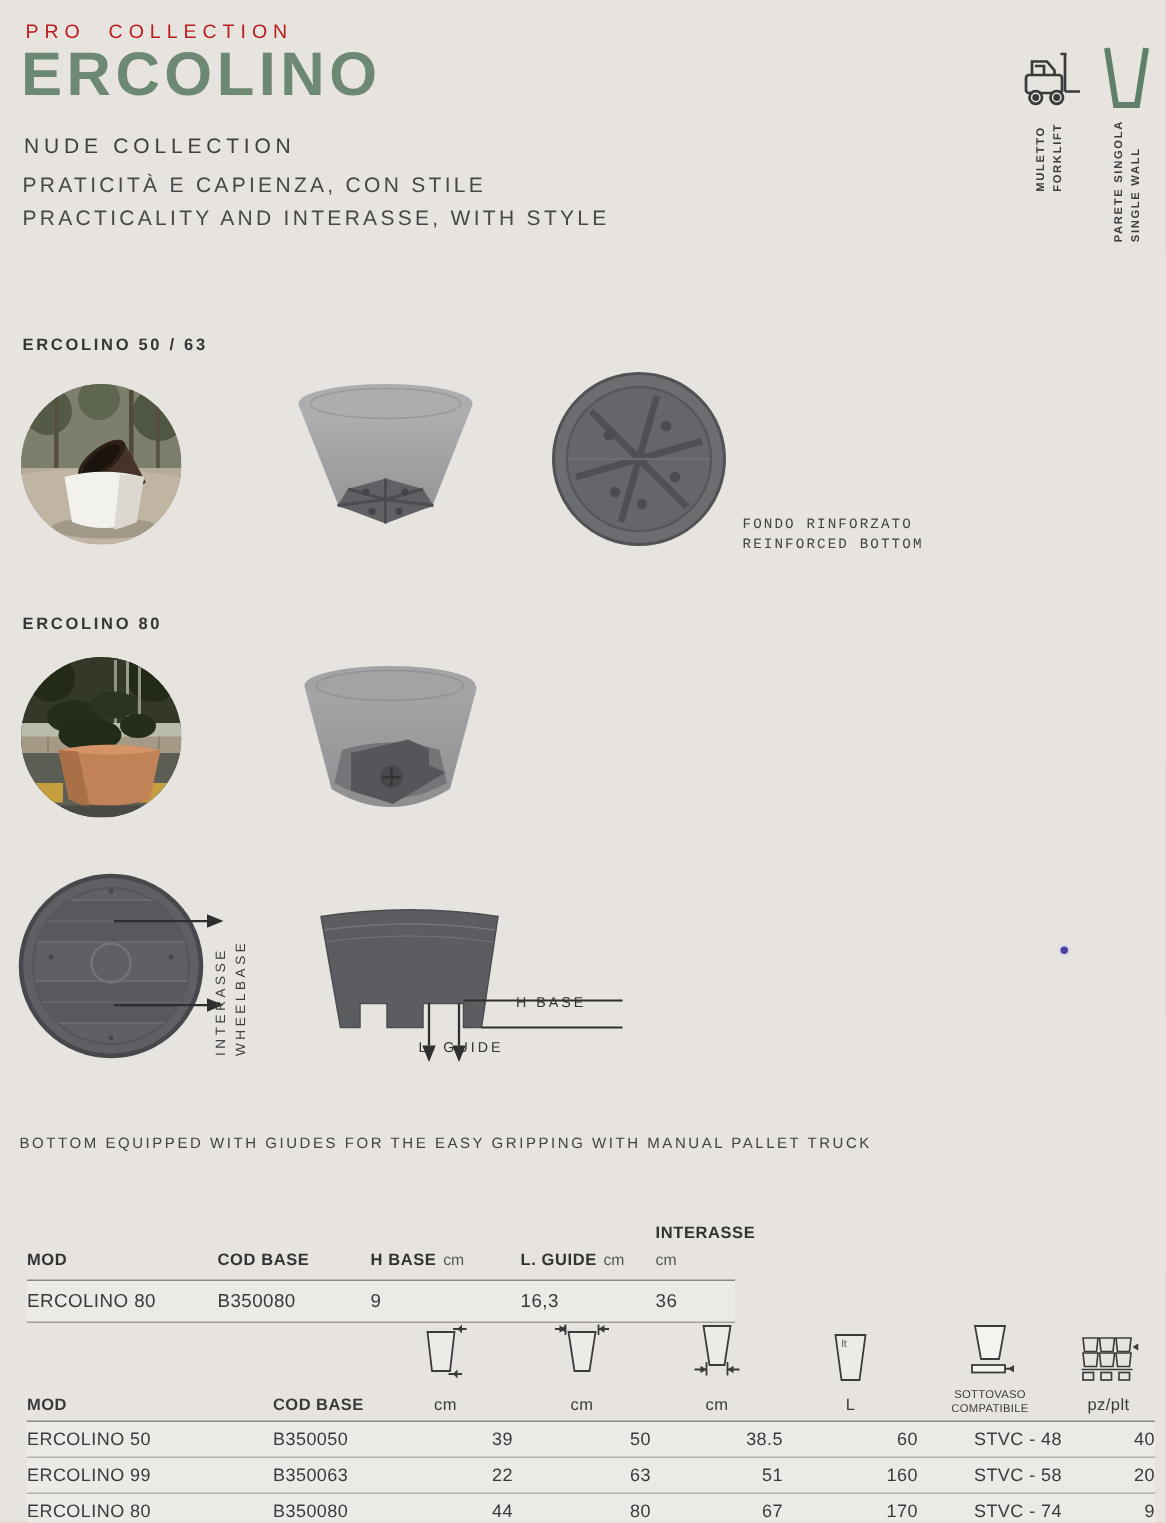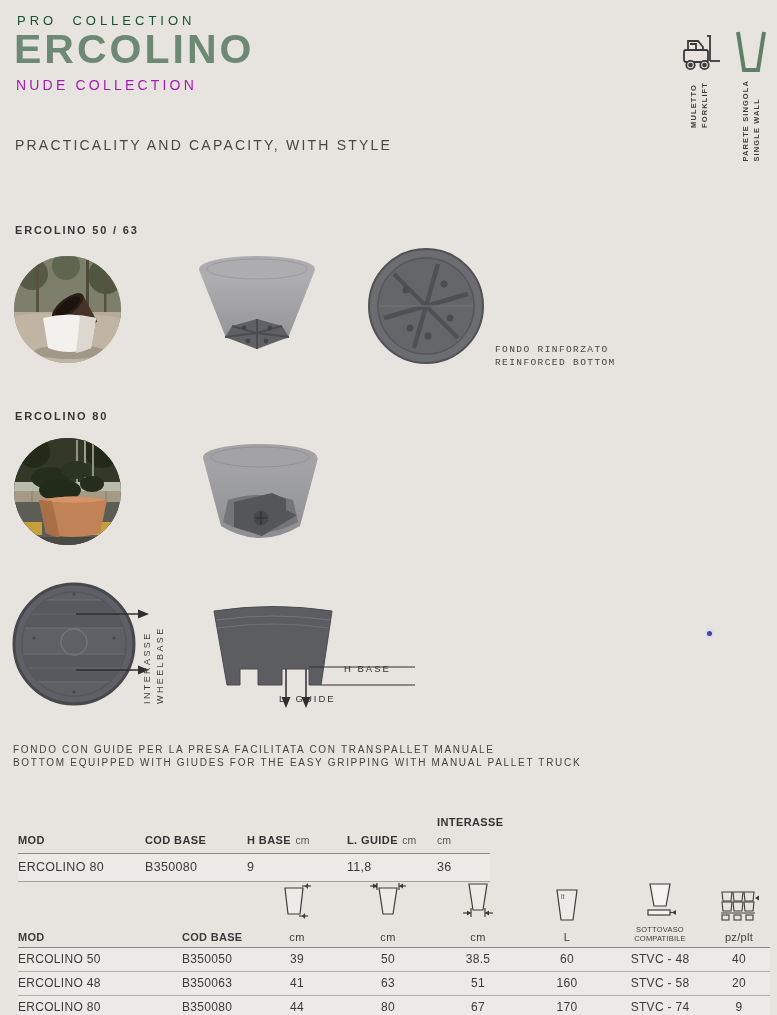--- a/index.html
+++ b/index.html
@@ -1,22 +1,22 @@
 <!DOCTYPE html>
 <html><head>
 <meta charset="utf-8">
 <style>
   html,body{margin:0;padding:0;}
   body{background:#cfccc7;font-family:"Liberation Sans", sans-serif;}
   .page{position:relative;width:777px;height:1015px;background:#e7e4df;overflow:hidden;color:#3c3c3c;}
 
   
-  .collection{position:absolute;left:17px;top:13px;font-size:13px;letter-spacing:4px;white-space:pre;color:#14532d;}
+  .collection{position:absolute;left:17px;top:13px;font-size:13px;letter-spacing:4px;white-space:pre;color:#b91c1c;}
   .title{position:absolute;left:14px;top:26px;margin:0;font-size:41px;font-weight:700;letter-spacing:3px;color:#6d8973;}
-  .subcollection{position:absolute;left:16px;top:77px;font-size:14px;letter-spacing:3.2px;color:#a21caf;}
+  .subcollection{position:absolute;left:16px;top:89px;font-size:14px;letter-spacing:3.2px;color:#404040;}
   .tagline{position:absolute;left:15px;font-size:14px;letter-spacing:2.2px;color:#474747;}
   .tagline.it{top:115px;}
   .tagline.en{top:137px;}
 
   .badge{position:absolute;display:flex;flex-direction:column;align-items:center;gap:7px;}
   .badge-forklift{left:674px;top:31px;width:50px;}
   .badge-wall{left:731px;top:30px;width:40px;}
   .vlabel{writing-mode:vertical-rl;transform:rotate(180deg);font-size:7.5px;letter-spacing:1.1px;line-height:11px;color:#3c3c3c;font-weight:700;}
   .vlabel span{display:block;}
 
@@ -51,37 +51,38 @@
   
   .spec-table{position:absolute;left:18px;top:870px;width:752px;}
   .sp-grid{display:grid;grid-template-columns:164px 70px 90px 92px 88px 90px 96px 62px;}
   .sp-icons{align-items:end;height:52px;}
   .sp-icons .cell{display:flex;justify-content:center;align-items:flex-end;}
   .sp-head{align-items:end;border-bottom:1.5px solid #8c8a85;padding:3px 0 4px 0;}
   .sp-head .cell{font-size:11px;color:#3b3b3b;text-align:center;letter-spacing:.3px;}
   .sp-head .cell.lft{text-align:left;font-weight:700;}
   .sp-head .cell.small{font-size:7.5px;line-height:9px;letter-spacing:.2px;padding:0 12px;}
   .sp-row{border-bottom:1px solid #b2afaa;background:#eceae6;}
-  .sp-row .cell{font-size:12px;color:#3a3a3a;letter-spacing:.3px;text-align:center;padding:4px 0 5px 0;}
+  .sp-row .cell{font-size:12px;color:#3a3a3a;letter-spacing:.3px;text-align:right;padding:4px 0 5px 0;}
   .sp-row .cell.lft{text-align:left;}
 
   .liters-wrap{position:relative;}
   .liters-wrap .lt{position:absolute;left:7px;top:5px;font-size:7px;color:#555;}
 
   svg{display:block;}
 </style>
 </head>
 <body>
 
 <div class="page">
 
   <div class="collection">PRO  COLLECTION</div>
   <h1 class="title">ERCOLINO</h1>
   <div class="subcollection">NUDE COLLECTION</div>
-  <div class="tagline en">PRACTICALITY AND CAPACITY, WITH STYLE</div>
+  <div class="tagline it">PRATICITÀ E CAPIENZA, CON STILE</div>
+  <div class="tagline en">PRACTICALITY AND INTERASSE, WITH STYLE</div>
 
   <div class="badge badge-forklift">
     <svg width="44" height="44" viewBox="0 0 44 44" fill="none" stroke="#3a3a3a" stroke-width="1.8">
       <path d="M33,5 V30"></path>
         <path d="M33,30 H43"></path>
         <path d="M30,5 h4"></path>
       <rect x="7" y="19" width="24" height="12" rx="2"></rect>
       <path d="M11,19 V10 h10 l5,6 v3"></path>
       <path d="M13,13 h6 v6"></path>
       <circle cx="13.5" cy="34" r="4.2" fill="#e7e4df"></circle>
@@ -281,36 +282,35 @@
       <line x1="101" y1="72" x2="101" y2="100" stroke="#2e2e2e" stroke-width="1.5"></line>
       <polygon points="96.5,100 101,111 105.5,100" fill="#2e2e2e"></polygon>
     </svg>
   </div>
 
   <div class="hbase-label">H BASE</div>
   <div class="lguide-label">L. GUIDE</div>
 
   <div class="dot-artifact"></div>
 
-  <div class="caption it">FONDO CON GUIDE PER LA PRESA FACILITATA CON TRANSPALLET MANUALE</div>
   <div class="caption en">BOTTOM EQUIPPED WITH GIUDES FOR THE EASY GRIPPING WITH MANUAL PALLET TRUCK</div>
 
   <div class="base-table">
     <div class="bt-grid bt-head">
       <div class="cell"><span class="b">MOD</span></div>
       <div class="cell"><span class="b">COD BASE</span></div>
       <div class="cell"><span class="b">H BASE</span> <span class="u">cm</span></div>
       <div class="cell"><span class="b">L. GUIDE</span> <span class="u">cm</span></div>
       <div class="cell"><span class="b">INTERASSE</span> <span class="u">cm</span></div>
     </div>
     <div class="bt-grid bt-row">
       <div class="cell">ERCOLINO 80</div>
       <div class="cell">B350080</div>
       <div class="cell">9</div>
-      <div class="cell">11,8</div>
+      <div class="cell">16,3</div>
       <div class="cell">36</div>
     </div>
   </div>
 
   <div class="spec-table">
 
     <div class="sp-grid sp-icons">
       <div class="cell"></div>
         <div class="cell"></div>
       <div class="cell">
@@ -394,23 +394,23 @@
       <div class="cell lft">B350050</div>
       <div class="cell">39</div>
       <div class="cell">50</div>
       <div class="cell">38.5</div>
       <div class="cell">60</div>
       <div class="cell">STVC - 48</div>
       <div class="cell">40</div>
     </div>
 
     <div class="sp-grid sp-row">
-      <div class="cell lft">ERCOLINO 48</div>
+      <div class="cell lft">ERCOLINO 99</div>
       <div class="cell lft">B350063</div>
-      <div class="cell">41</div>
+      <div class="cell">22</div>
       <div class="cell">63</div>
       <div class="cell">51</div>
       <div class="cell">160</div>
       <div class="cell">STVC - 58</div>
       <div class="cell">20</div>
     </div>
 
     <div class="sp-grid sp-row">
       <div class="cell lft">ERCOLINO 80</div>
       <div class="cell lft">B350080</div>

